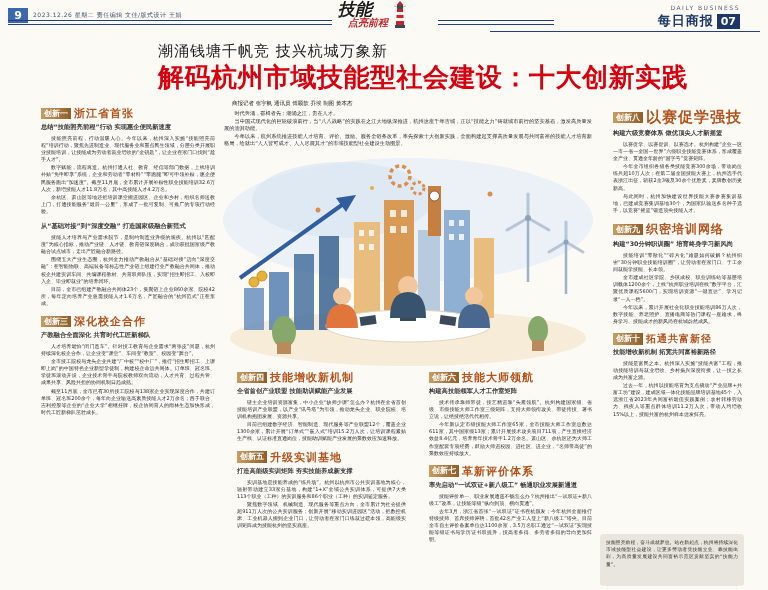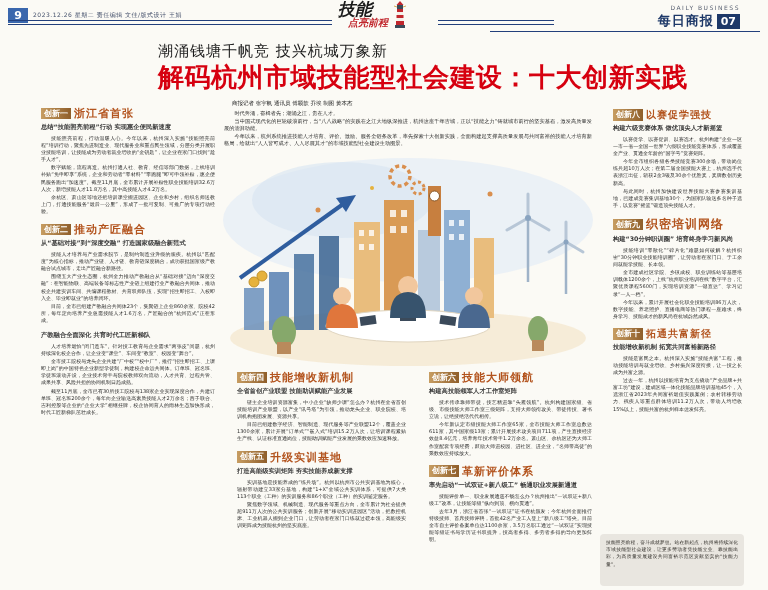--- a/index.html
+++ b/index.html
@@ -168,32 +168,32 @@
       <span class="sec-title">浙江省首张</span>
     </div>
     <div class="sec-sub">总结“技能照亮前程”行动 实现惠企便民新速度</div>
     <div class="body">
       <p>技能照亮前程，行动温暖人心。今年以来，杭州深入实施“技能照亮前程”培训行动，聚焦先进制造业、现代服务业和重点民生领域，分层分类开展职业技能培训，让技能成为劳动者就业增收的“金钥匙”，让企业在家门口找到“趁手人才”。</p>
       <p>数字赋能，流程再造。杭州打通人社、教育、经信等部门数据，上线培训补贴“免申即享”系统，企业和劳动者“零材料”“零跑腿”即可申领补贴，惠企便民服务跑出“加速度”。截至11月底，全市累计开展补贴性职业技能培训32.6万人次，新增技能人才11.8万名，其中高技能人才4.2万名。</p>
       <p>余杭区、萧山区等地还把培训课堂搬进园区、企业和乡村，组织名师送教上门，打通技能服务“最后一公里”，形成了一批可复制、可推广的专项行动经验。</p>
     </div>
   </div>
   <div class="section">
-    <div class="sec-head">
-      <span class="chip">创新二</span>
-      <span class="sec-title">推动产匠融合</span>
-    </div>
     <div class="sec-sub">从“基础对接”到“深度交融” 打造国家级融合新范式</div>
     <div class="body">
       <p>技能人才培养与产业需求脱节，是制约制造业升级的顽疾。杭州以“匹配度”为核心指标，推动产业链、人才链、教育链深度耦合，成功获批国家级产教融合试点城市，走出产匠融合新路径。</p>
       <p>围绕五大产业生态圈，杭州全力推动产教融合从“基础对接”迈向“深度交融”：在智能物联、高端装备等标志性产业链上组建行业产教融合共同体，推动校企共建实训车间、共编课程教材、共育双师队伍，实现“招生即招工、入校即入企、毕业即就业”的培养闭环。</p>
       <p>目前，全市已组建产教融合共同体23个，集聚链上企业860余家、院校42所，每年定向培养产业急需技能人才1.6万名，产匠融合的“杭州范式”正在形成。</p>
     </div>
   </div>
   <div class="section">
+    <div class="sec-head">
+      <span class="chip">创新三</span>
+      <span class="sec-title">深化校企合作</span>
+    </div>
     <div class="sec-sub">产教融合全面深化 共育时代工匠新梯队</div>
     <div class="body">
       <p>人才培养最怕“闭门造车”。针对技工教育与企业需求“两张皮”问题，杭州持续深化校企合作，让企业变“课堂”、车间变“教室”、校园变“舞台”。</p>
       <p>全市技工院校与龙头企业共建“厂中校”“校中厂”，推行“招生即招工、上课即上岗”的中国特色企业新型学徒制，构建校企命运共同体。订单班、冠名班、学徒班滚动开设，企业技术骨干与院校教师双向流动，人才共育、过程共管、成果共享、风险共担的协同机制日趋成熟。</p>
       <p>截至11月底，全市已有30所技工院校与138家企业实现深度合作，共建订单班、冠名班200余个，每年向企业输送高素质技能人才2万余名；西子联合、吉利控股等企业的“企业大学”相继挂牌，校企协同育人的雨林生态加快形成，时代工匠新梯队茁壮成长。</p>
     </div>
   </div>
 </div>
 
 <div class="col" style="left:224px;top:370px;width:182px;height:216px;">
@@ -243,21 +243,21 @@
       <p>技能评价单一、职业发展通道不畅怎么办？杭州推出“一试双证+新八级工”改革，让技能等级“纵向到顶、横向贯通”。</p>
       <p>去年3月，浙江省首张“一试双证”证书在杭颁发；今年杭州全面推行特级技师、首席技师评聘，首批42名产业工人登上“新八级工”塔尖。目前全市自主评价备案单位达1100余家，3.5万名职工通过“一试双证”实现技能等级证书与学历证书双提升，技高者多得、多劳者多得的导向更加鲜明。</p>
     </div>
   </div>
 </div>
 
 <div class="col" style="left:600px;top:108px;width:142px;height:424px;">
   <div class="section">
     <div class="sec-head">
       <span class="chip">创新八</span>
-      <span class="sec-title" style="font-size:10px;">以赛促学强技</span>
+      <span class="sec-title" style="font-size:15px;">以赛促学强技</span>
     </div>
     <div class="sec-sub">构建六级竞赛体系 做优顶尖人才新摇篮</div>
     <div class="body">
       <p>以赛促学、以赛促训、以赛选才。杭州构建“企业—区—市—省—全国—世界”六级职业技能竞赛体系，形成覆盖全产业、贯通全年龄的“国字号”竞赛矩阵。</p>
       <p>今年全市组织各级各类技能竞赛300余场，带动岗位练兵超10万人次；在第二届全国技能大赛上，杭州选手代表浙江出征，斩获2金3银及30余个优胜奖，奖牌数创历史新高。</p>
       <p>与此同时，杭州加快建设世界技能大赛参赛集训基地，已建成竞赛集训基地30个，为国家队输送多名种子选手，以竞赛“摇篮”锻造顶尖技能人才。</p>
     </div>
   </div>
   <div class="section">
     <div class="sec-head">

